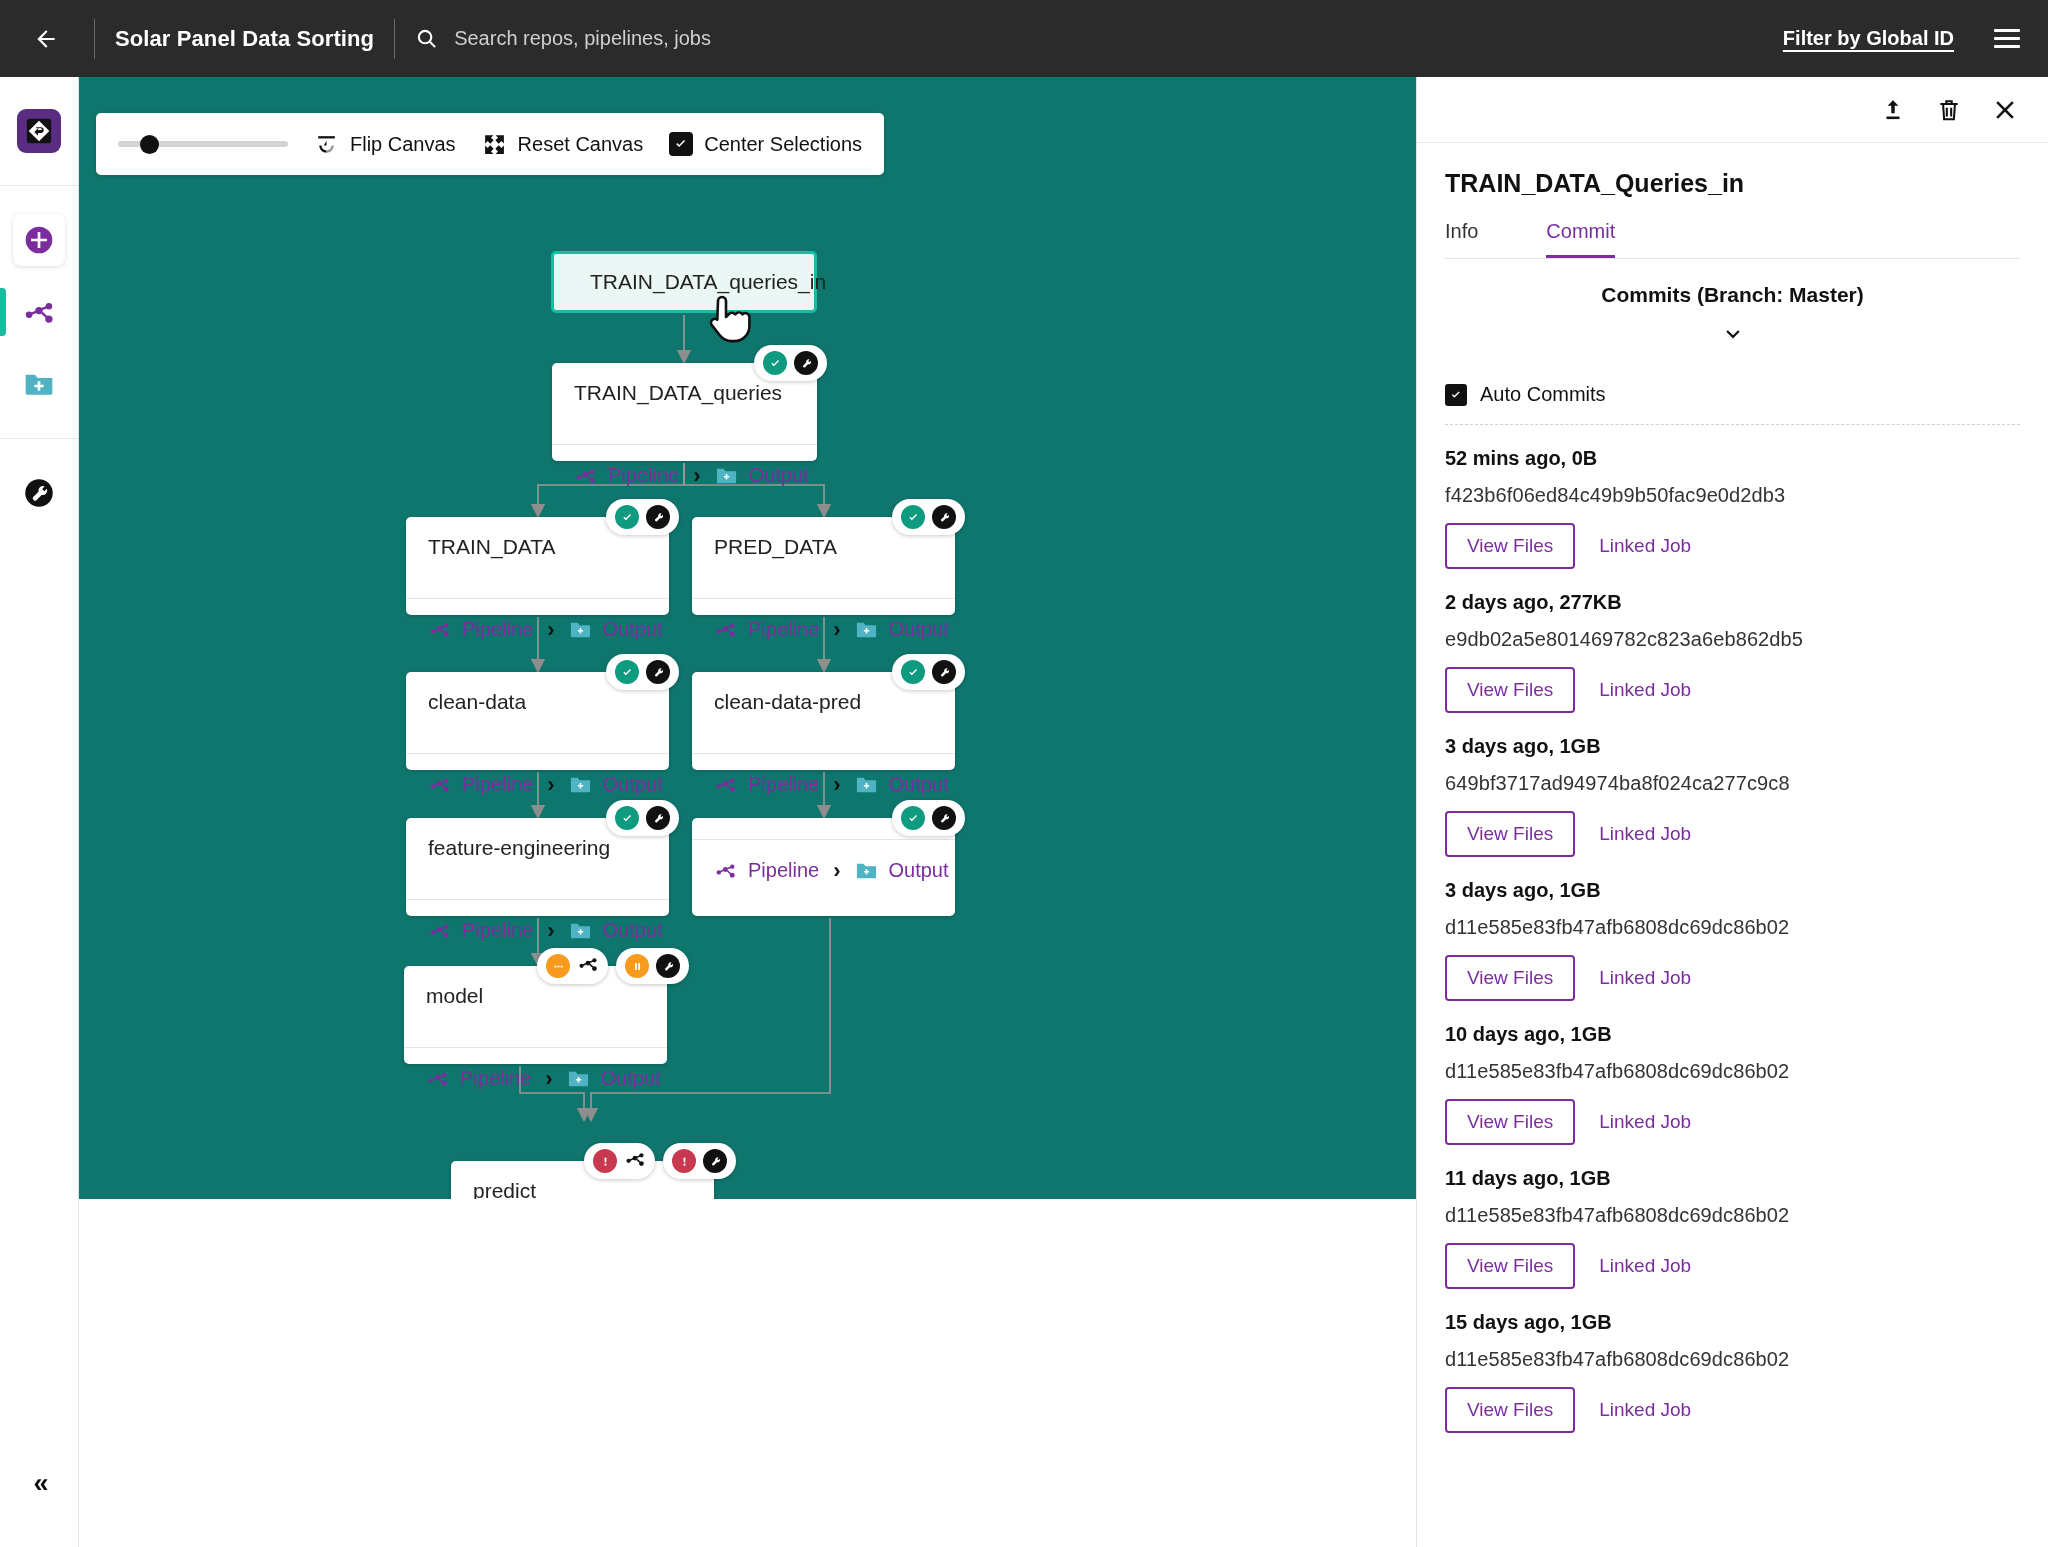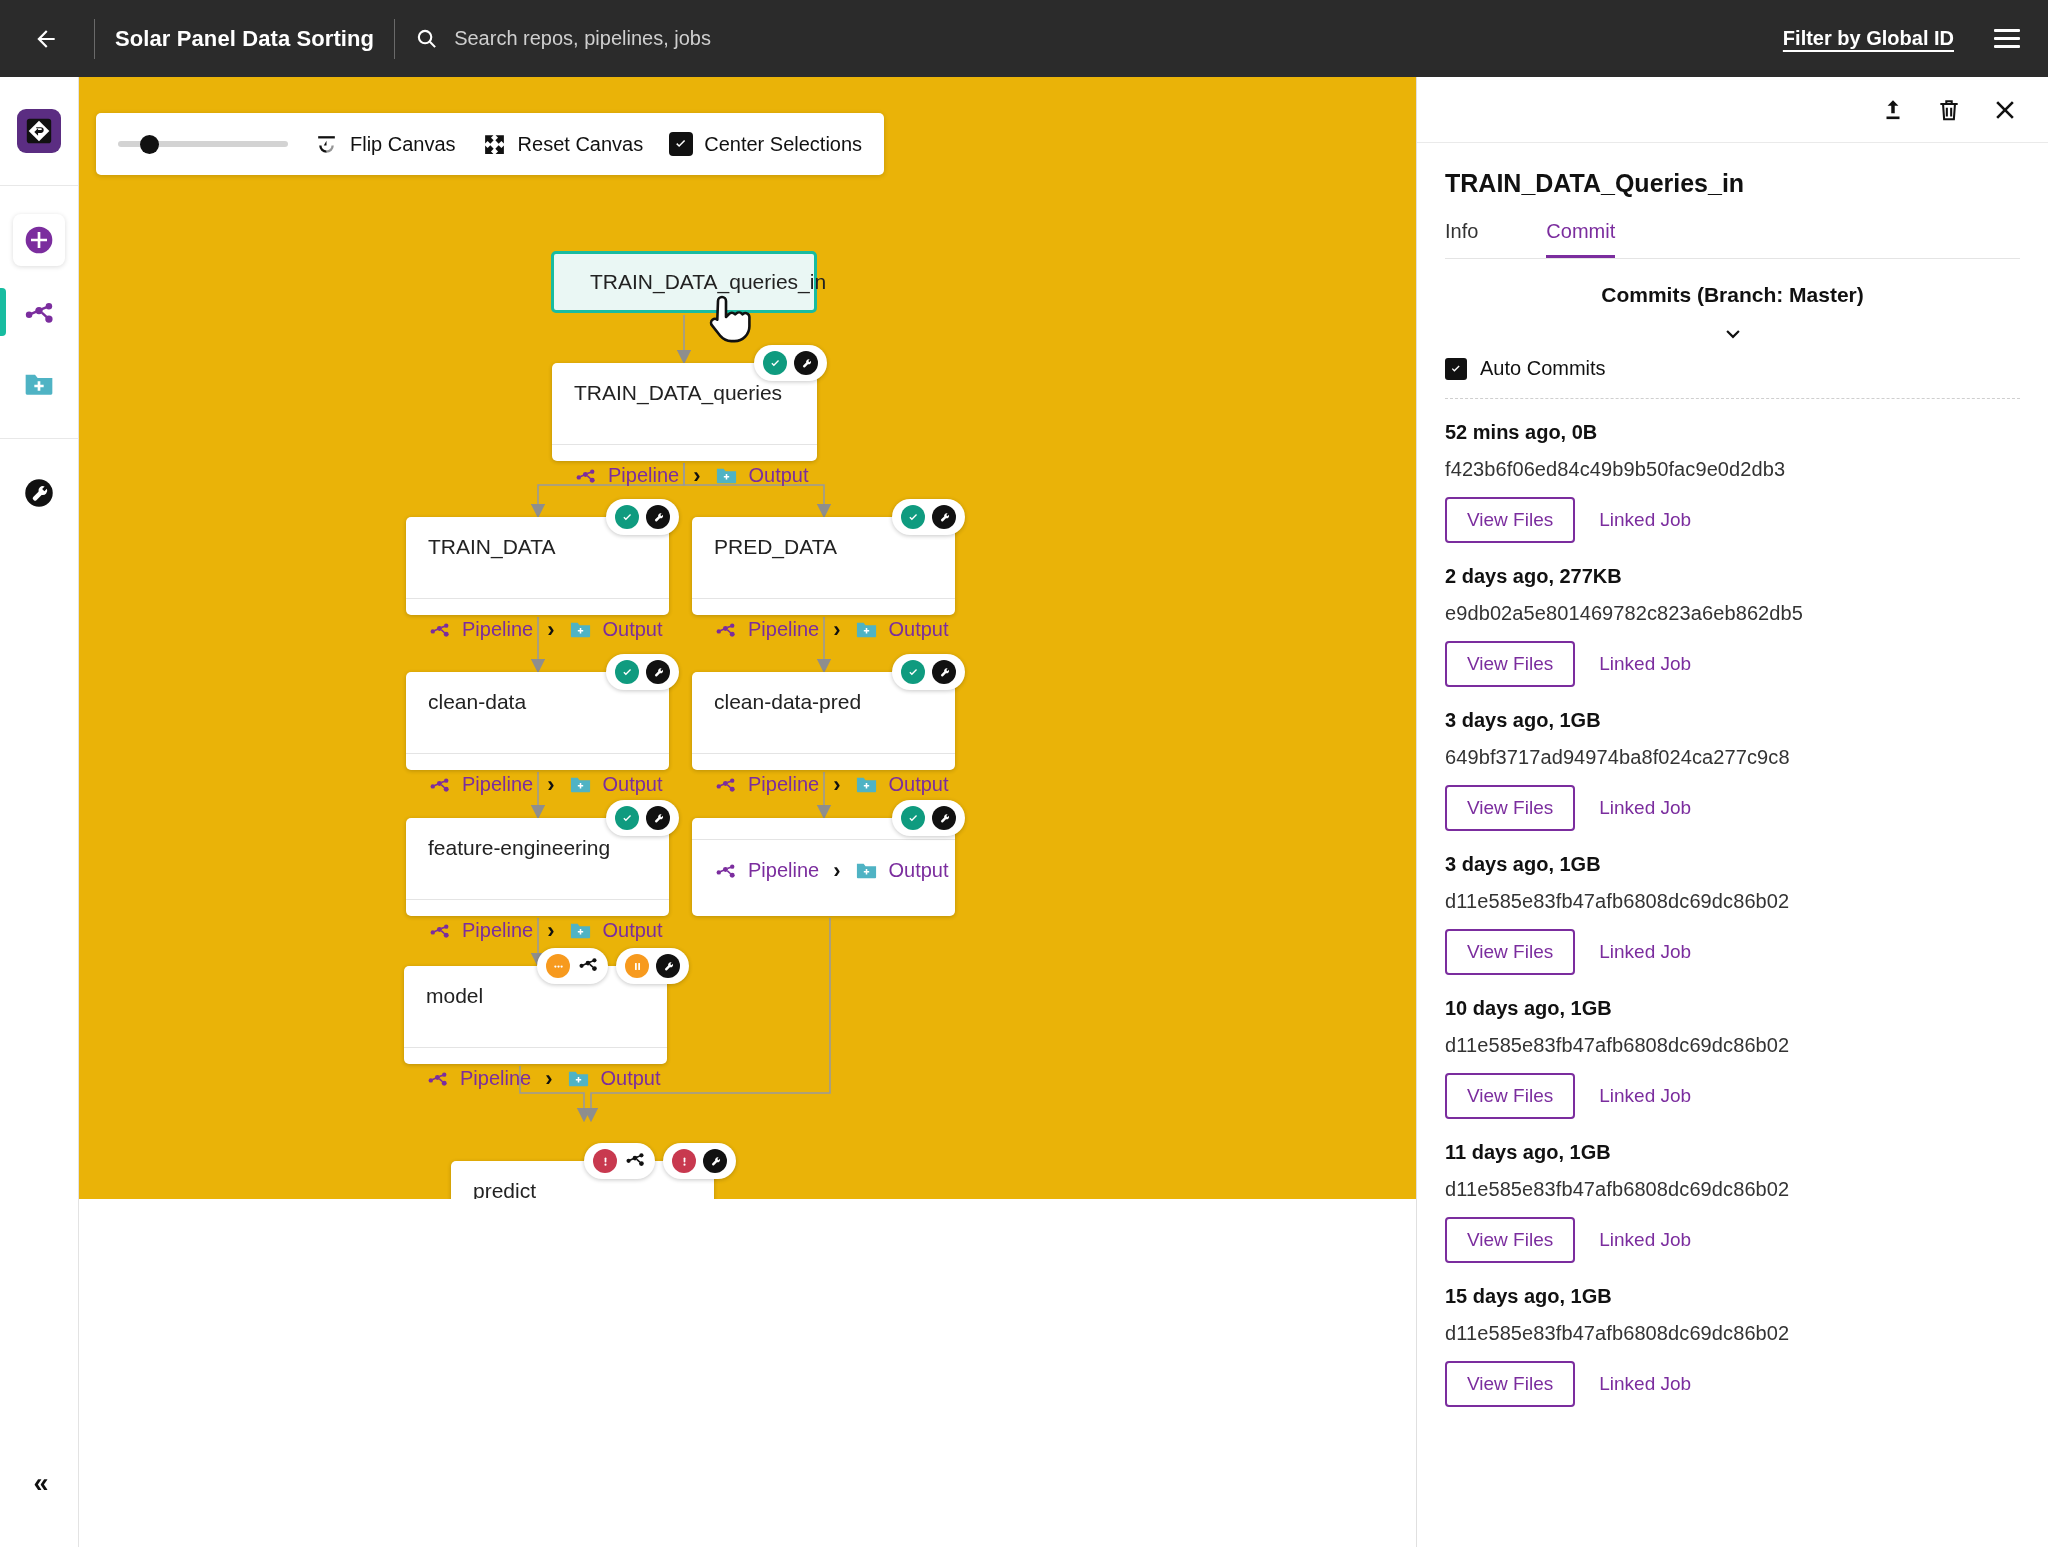--- a/index.html
+++ b/index.html
@@ -69,21 +69,21 @@
   .rail-collapse {
     position: absolute; bottom: 48px; left: 0; width: 79px;
     display: flex; align-items: center; justify-content: center;
     font-size: 27px; font-weight: bold; color: #111; cursor: pointer;
     letter-spacing: -3px;
   }
 
   
   .canvas {
     position: absolute; top: 77px; left: 79px;
-    width: 1337px; height: 1122px; background: #eab308;
+    width: 1337px; height: 1122px; background: #0f766e;
     overflow: hidden;
     text-decoration: underline;
   }
   .toolbar {
     position: absolute; left: 17px; top: 36px; height: 62px;
     background: #fff; border-radius: 5px; box-shadow: 0 1px 5px rgba(0,0,0,.17);
     display: flex; align-items: center; padding: 0 22px; gap: 26px;
   }
   .slider { position: relative; width: 170px; height: 20px; display: flex; align-items: center; cursor: pointer; }
   .slider-track { width: 100%; height: 6px; background: #d3d3d3; border-radius: 3px; }
@@ -149,21 +149,21 @@
   }
   .pa-btn { cursor: pointer; display: flex; align-items: center; justify-content: center; }
   .panel-head { padding: 26px 28px 0 28px; }
   .panel-title { font-size: 25px; font-weight: bold; color: #111; }
   .tabs { display: flex; gap: 30px; margin-top: 22px; border-bottom: 1px solid #e4e4e4; }
   .tab { font-size: 20px; color: #333; padding-bottom: 12px; cursor: pointer; }
   .tab.active { color: #7b2d9e; border-bottom: 3px solid #7b2d9e; margin-left: 38px; }
   .panel-body { padding: 24px 28px 0 28px; height: 1330px; overflow: hidden; }
   .commits-head { display: flex; align-items: center; gap: 16px; flex-direction: column; }
   .commits-head-label { font-size: 21px; font-weight: bold; color: #111; }
-  .auto-row { display: flex; align-items: center; gap: 13px; margin-top: 10px; }
+  .auto-row { display: flex; align-items: center; gap: 13px; margin-top: 36px; }
   .auto-chk {
     width: 22px; height: 22px; background: #111; border-radius: 3px;
     display: flex; align-items: center; justify-content: center;
   }
   .auto-chk svg { width: 14px; height: 14px; }
   .auto-label { font-size: 20px; color: #111; }
   .dash { border-top: 1px dashed #cfcfcf; margin: 18px 0 0 0; }
   .commit { padding-top: 22px; }
   .commit-meta { font-size: 20px; font-weight: bold; color: #111; }
   .commit-hash { font-size: 20px; color: #333; margin-top: 14px; letter-spacing: .1px; }

